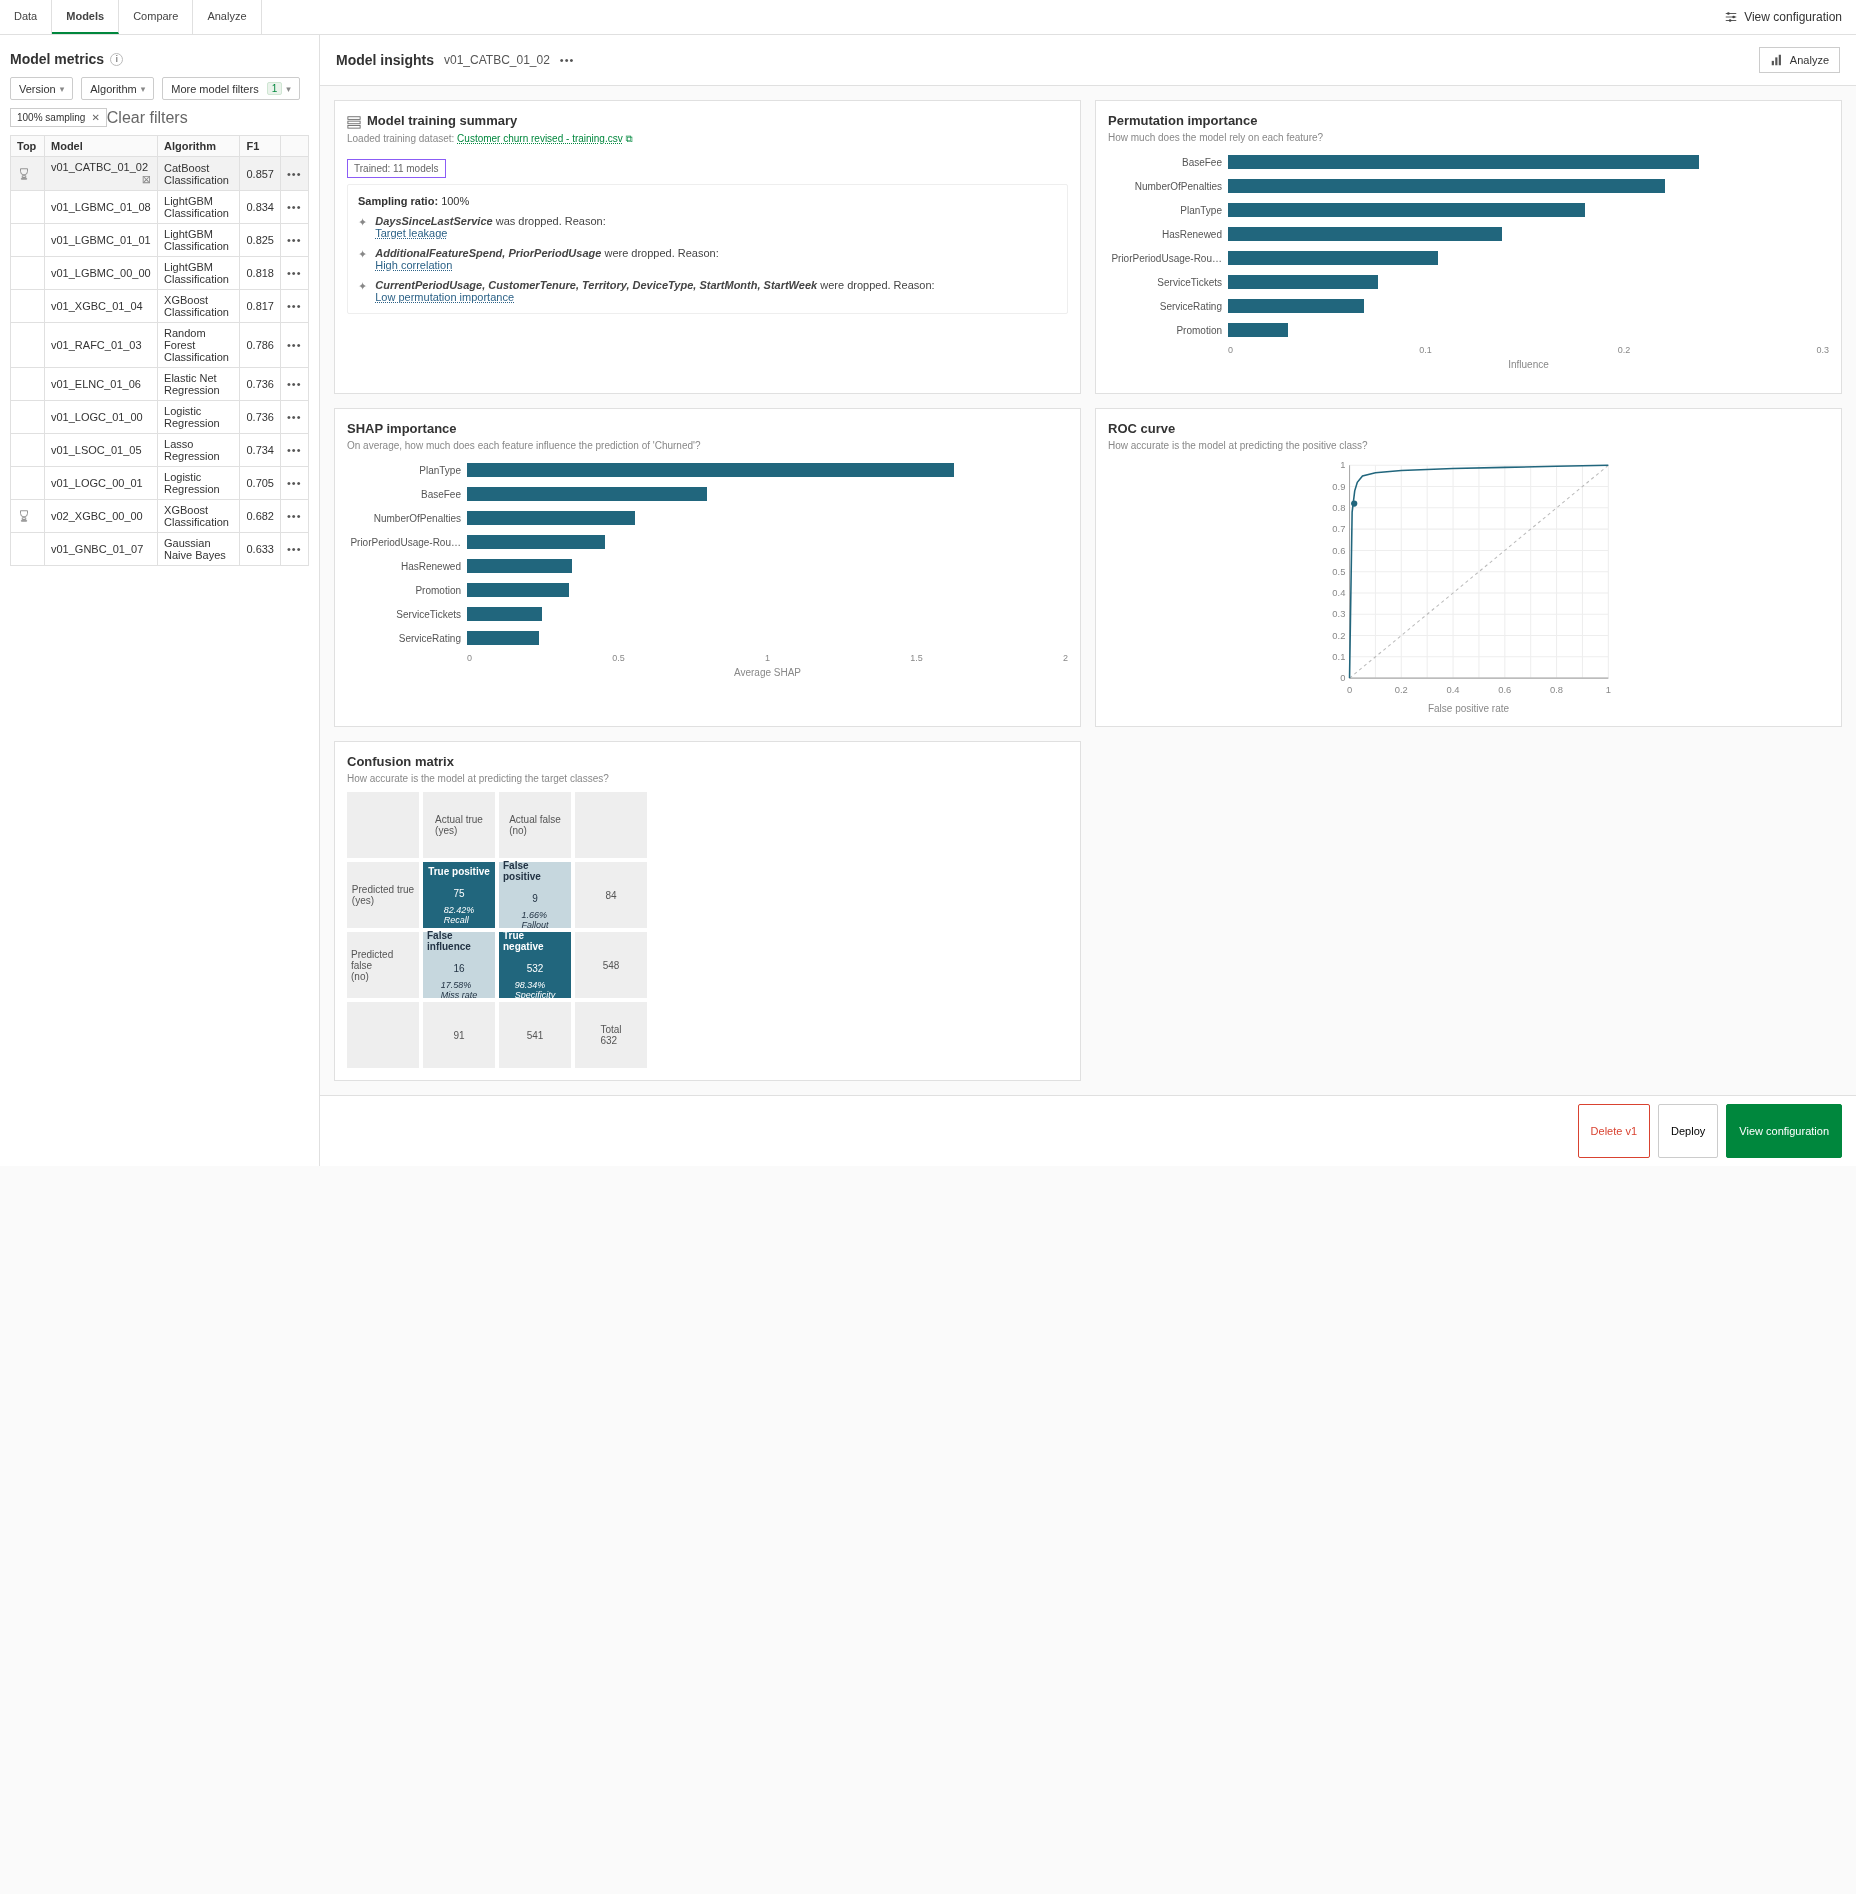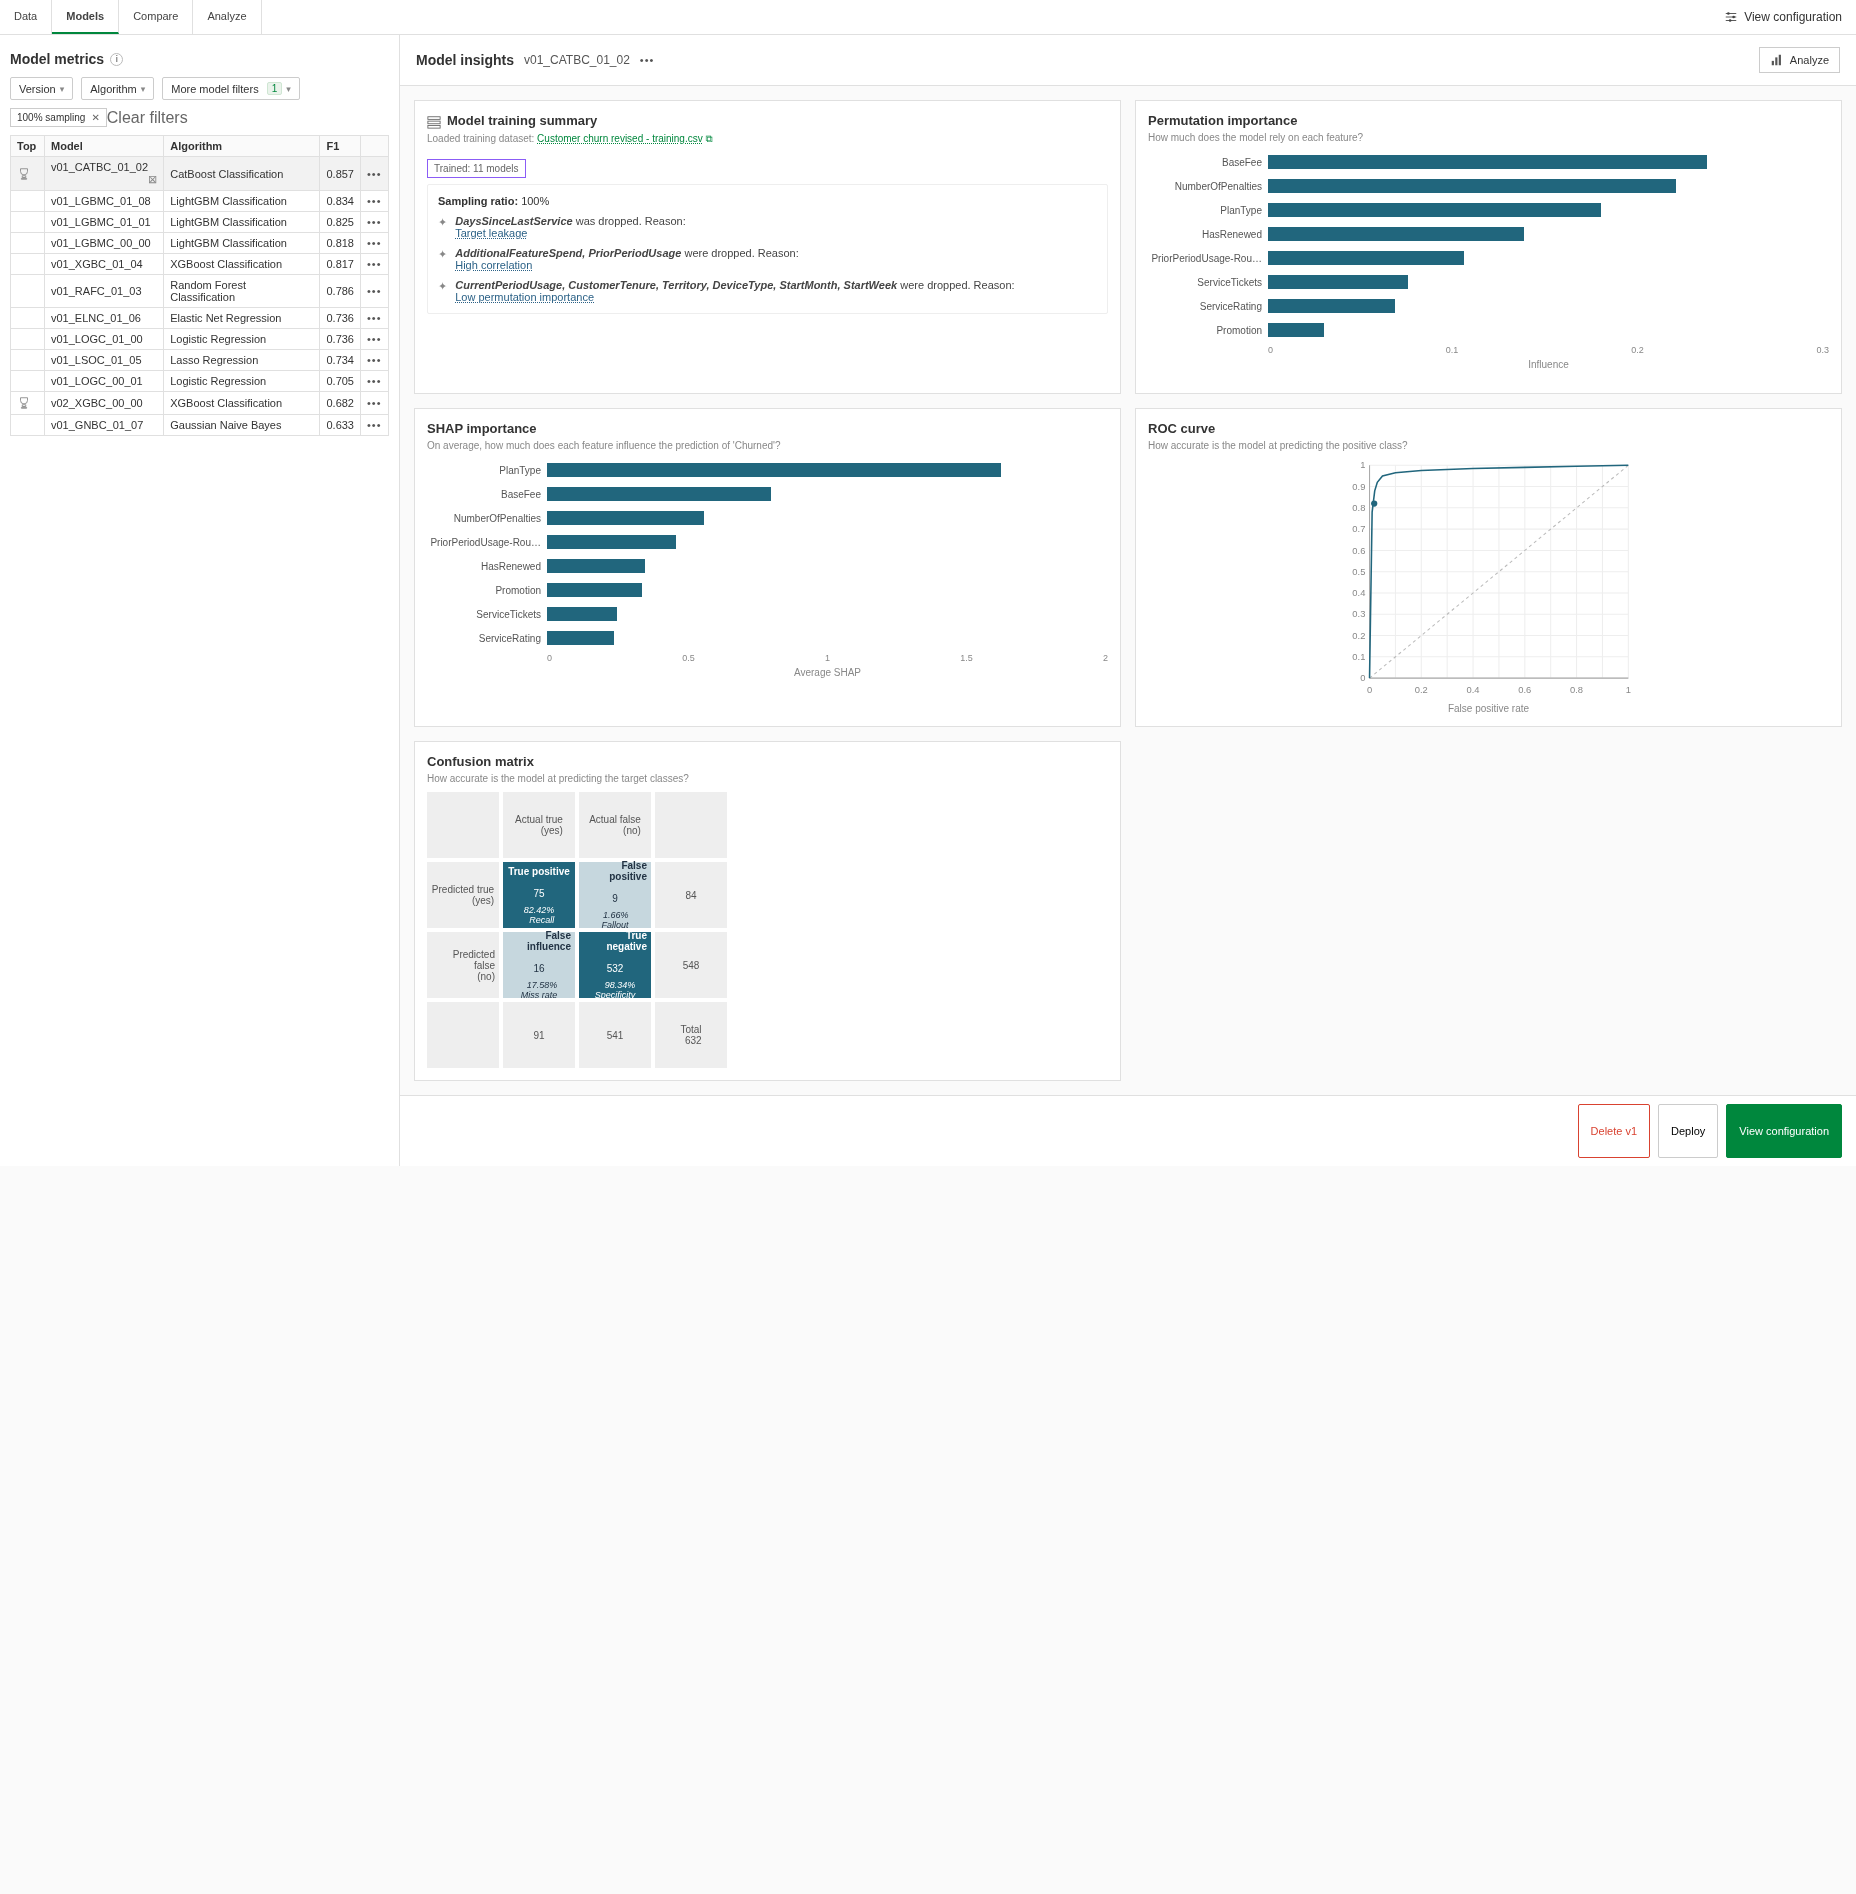--- a/index.html
+++ b/index.html
@@ -8,21 +8,21 @@
 }
 *{box-sizing:border-box}
 body{margin:0;padding:0;font-family:Arial,Helvetica,sans-serif;font-size:11px;color:var(--ink);background:#fafafa}
 .topbar{display:flex;border-bottom:1px solid var(--line);background:#fff}
 .tabs{display:flex}
 .tab{padding:10px 14px;cursor:pointer;border-right:1px solid var(--line);color:#444}
 .tab.active{border-bottom:2px solid var(--brand);font-weight:700}
 .spacer{flex:1}
 .viewconf{display:flex;align-items:center;gap:6px;padding:0 14px;font-size:12px;cursor:pointer}
 .cols{display:flex;align-items:stretch}
-.left{width:400px;padding:10px;border-right:1px solid var(--line);background:#fff}
+.left{width:320px;padding:10px;border-right:1px solid var(--line);background:#fff}
 .right{flex:1;padding:0;background:#fafafa}
 .secthdr{display:flex;align-items:center;gap:6px;font-size:14px;font-weight:700;padding:6px 0 10px}
 .filters{display:flex;gap:8px;flex-wrap:wrap;margin-bottom:8px}
 .pill{display:inline-flex;align-items:center;gap:4px;border:1px solid #ccc;border-radius:2px;padding:4px 8px;background:#fff;cursor:pointer;font-size:11px}
 .pill .chev{font-size:9px;color:#888}
 .badge{background:#eaf3eb;color:var(--brand);border:1px solid #cfe6d3;border-radius:2px;padding:0 4px;font-size:10px;margin-left:4px}
 .chiprow{display:flex;align-items:center;margin-bottom:8px}
 .chip{display:inline-flex;align-items:center;gap:6px;border:1px solid #ccc;background:#fff;padding:3px 6px;font-size:10px}
 .chip .x{cursor:pointer;color:#666}
 .clear{color:#666;font-size:16px;cursor:pointer}
@@ -52,21 +52,21 @@
 .chart{position:relative;height:230px;margin-top:6px}
 .hbar-row{display:flex;align-items:center;height:22px;margin-bottom:2px}
 .hbar-lab{width:120px;text-align:right;font-size:10px;color:#555;padding-right:6px;white-space:nowrap;overflow:hidden;text-overflow:ellipsis}
 .hbar-track{flex:1;background:#fff;height:14px;position:relative}
 .hbar-fill{position:absolute;left:0;top:0;height:14px;background:var(--teal)}
 .axis{display:flex;justify-content:space-between;font-size:9px;color:#888;margin-left:120px;margin-top:4px}
 .axislabel{text-align:center;font-size:10px;color:#888;margin-top:4px}
 .roc{height:240px}
 svg text{font-size:9px;fill:#888}
 .cf{display:grid;grid-template-columns:repeat(4,72px);grid-auto-rows:66px;gap:4px;font-size:10px}
-.cf .cell{background:#eee;display:flex;flex-direction:column;justify-content:center;align-items:center;text-align:right;padding:4px;color:#555}
+.cf .cell{background:#eee;display:flex;flex-direction:column;justify-content:center;align-items:center;text-align:left;padding:4px;color:#555}
 .cf .cell.dark{background:var(--teal);color:#fff}
 .cf .cell.light{background:#c6d7de;color:#234}
 .cf .cell .mn{font-size:9px;margin-top:6px;font-style:italic}
 .footer{position:sticky;bottom:0;display:flex;justify-content:flex-end;gap:8px;padding:8px 14px;background:#fff;border-top:1px solid var(--line)}
 .btn{border:1px solid #ccc;background:#fff;padding:20px 12px;font-size:11px;cursor:pointer;border-radius:2px}
 .btn.red{color:var(--red);border-color:var(--red)}
 .btn.green{background:var(--brand);color:#fff;border-color:var(--brand)}
 </style>
 </head>
 <body>

